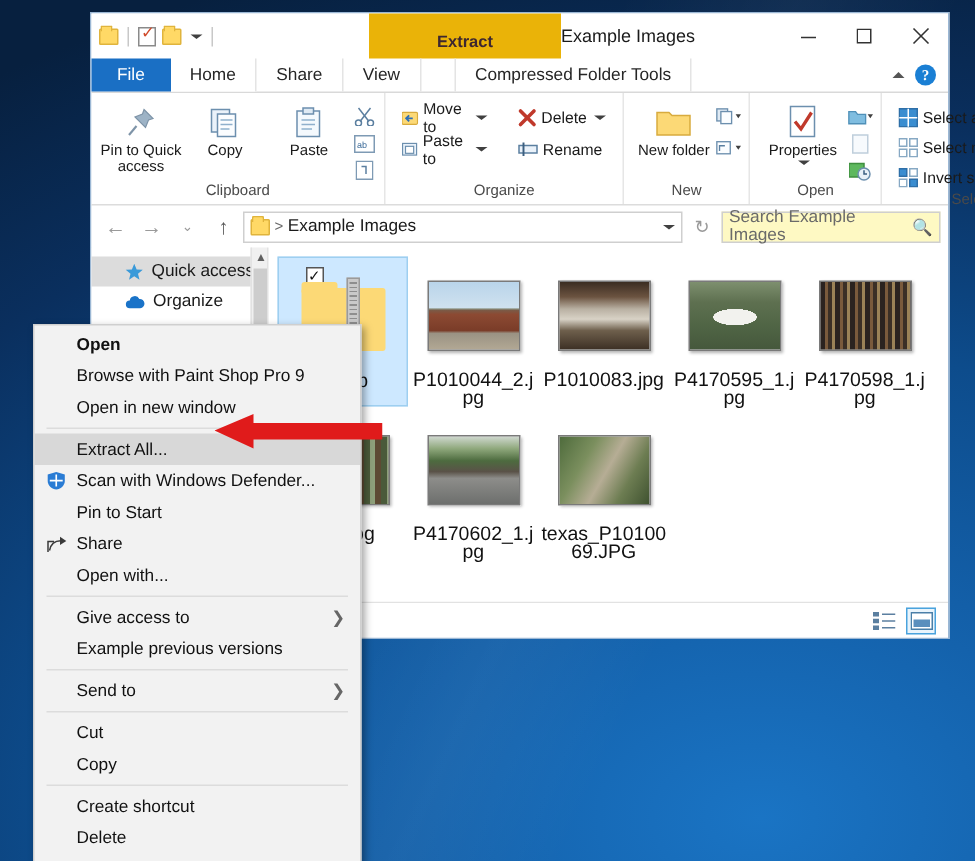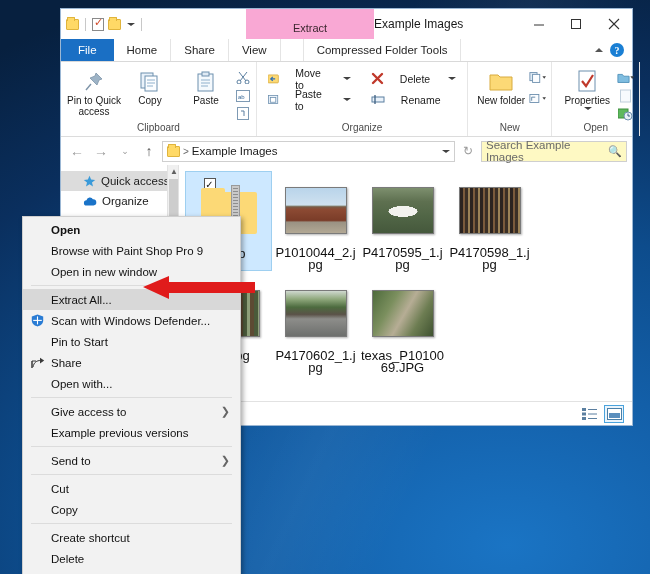--- a/index.html
+++ b/index.html
@@ -74,23 +74,23 @@
     position: absolute; right: 0; top: 0; height: 30px;
     display: flex;
   }
   .wc { width: 37px; height: 30px; display: flex; align-items: center; justify-content: center; }
   .wc svg { display: block; }
 
   
   .ctx-banner {
     position: absolute; left: 185px; top: 0;
     width: 128px; height: 37px;
-    background: #f9a8d4;
+    background: #eab308;
     display: flex; align-items: center; justify-content: center;
-    font-size: 11px; color: #3d2730;
+    font-size: 11px; color: #3d2730; font-weight: bold;
   }
 
   
   .tabstrip {
     height: 23px; background: #ffffff;
     border-bottom: 1px solid #d9d9d9;
     display: flex; align-items: stretch; position: relative;
     flex-shrink: 0;
   }
   .tab {
@@ -133,21 +133,21 @@
     padding-bottom: 3px;
   }
   .bigbtn {
     width: 56px; display: flex; flex-direction: column; align-items: center;
     padding-top: 4px; font-size: 10px; color: #1a1a1a; line-height: 11px;
     text-align: center;
   }
   .bigbtn .glyph { height: 26px; display: flex; align-items: center; }
   .smallcol { display: flex; flex-direction: column; justify-content: center; padding-top: 4px; gap: 2px; }
   .smallbtn {
-    display: flex; align-items: center; gap: 16px;
+    display: flex; align-items: center; gap: 3px;
     font-size: 10.5px; color: #1a1a1a; height: 19px; padding: 0 3px;
   }
   .iconstack { display: flex; flex-direction: column; gap: 3px; padding-top: 5px; }
   .iconstack .mini { width: 17px; height: 15px; display: flex; align-items: center; justify-content: center; }
 
   
   .addrrow {
     height: 28px; display: flex; align-items: center;
     gap: 2px; padding: 0 5px; background: #fff;
     flex-shrink: 0;
@@ -583,20 +583,26 @@
           <div class="filelabel">es.zip</div>
         </div>
 
         <div class="fileitem">
           <div class="thumbwrap">
             <div class="thumb-img" style="background:linear-gradient(#b9d4ea 0%,#cfe1ef 38%,#8a8f7e 40%,#7b5a46 42%,#8c4a33 48%,#7a3c28 72%,#9a9283 76%,#b2a894 100%);"></div>
           </div>
           <div class="filelabel">P1010044_2.jpg</div>
         </div>
 
+        <div class="fileitem">
+          <div class="thumbwrap">
+            <div class="thumb-img" style="background:linear-gradient(#3b2d22 0%,#6b5340 22%,#b9b0a2 40%,#d8d2c6 55%,#6e5f4c 72%,#3d3025 100%);"></div>
+          </div>
+          <div class="filelabel">P1010083.jpg</div>
+        </div>
 
         <div class="fileitem">
           <div class="thumbwrap">
             <div class="thumb-img" style="background:radial-gradient(ellipse 24px 9px at 50% 52%, #f2f2ee 0 60%, transparent 61%),linear-gradient(#7d8f6e 0%,#5e7050 30%,#516646 62%,#45583c 100%);"></div>
           </div>
           <div class="filelabel">P4170595_1.jpg</div>
         </div>
 
         <div class="fileitem">
           <div class="thumbwrap">

